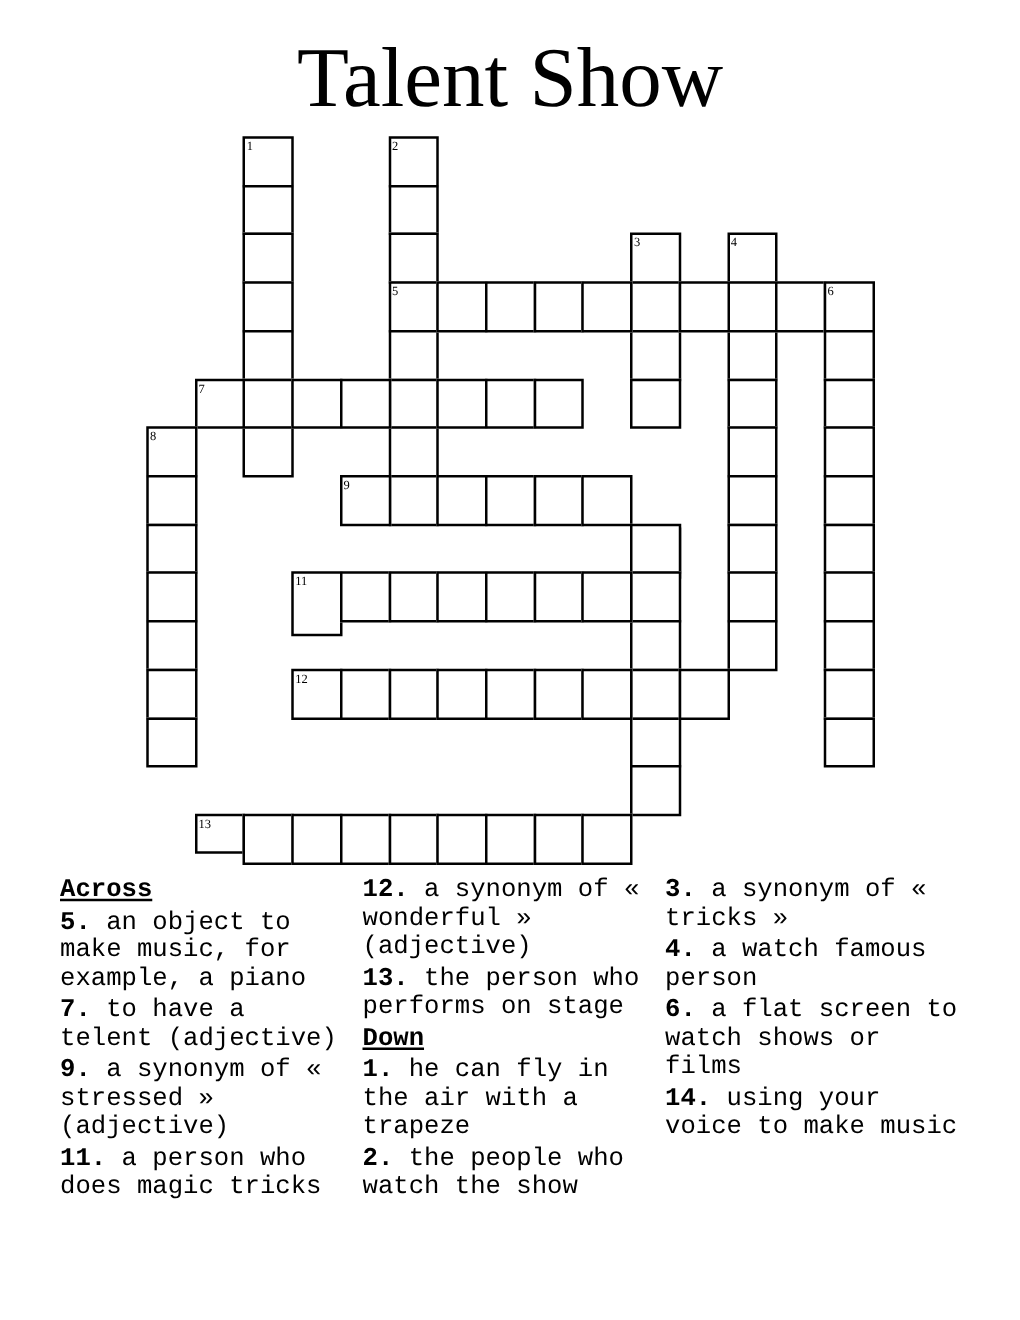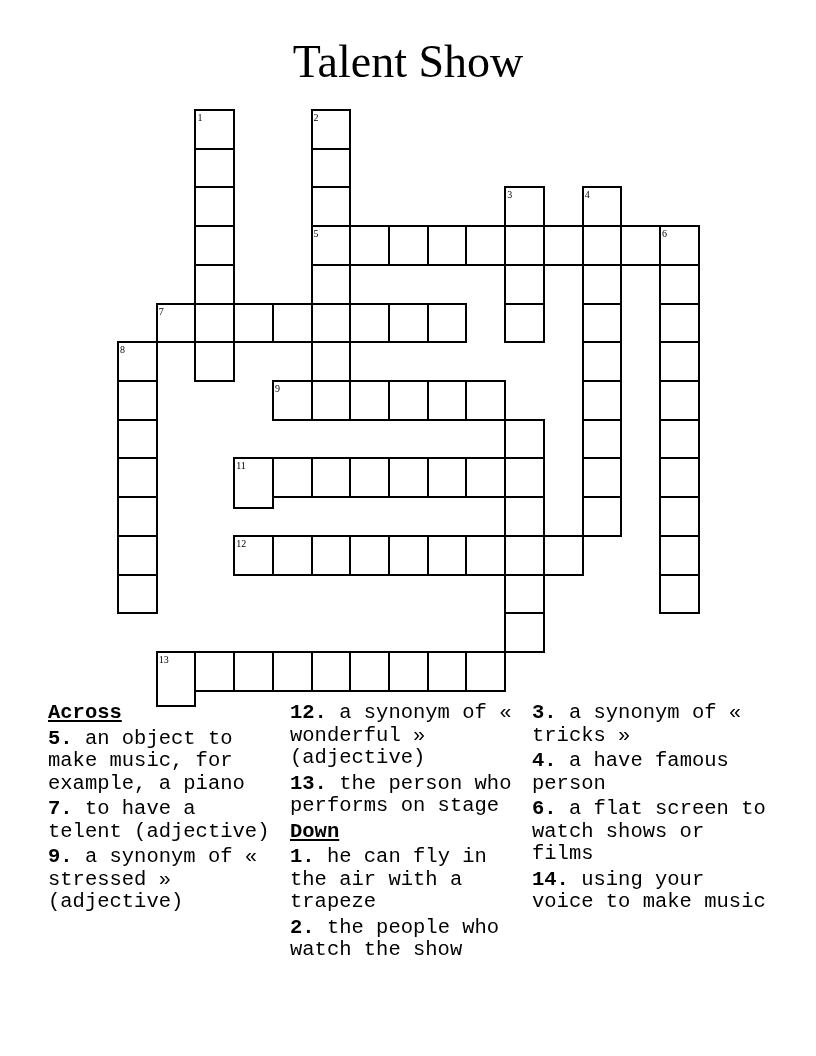--- a/index.html
+++ b/index.html
@@ -15,21 +15,21 @@
       font-family: "DejaVu Serif", "Liberation Serif", serif;
       color: #000;
     }
     .title {
       position: absolute;
       left: 0;
       width: 816px;
       top: 30px;
       text-align: center;
       font-family: "Liberation Serif", "DejaVu Serif", serif;
-      font-size: 46px;
+      font-size: 68px;
       line-height: 64px;
       font-weight: normal;
       margin: 0;
     }
     .grid {
       position: absolute;
       left: 0;
       top: 0;
     }
     .cell {
@@ -177,46 +177,47 @@
     <div class="cell" style="left: 233.16px; top: 534.92px; width: 40.72px; height: 40.72px;">
       <span class="num">12</span>
     </div>
     <div class="cell" style="left: 271.88px; top: 534.92px; width: 40.72px; height: 40.72px;"></div>
     <div class="cell" style="left: 310.6px; top: 534.92px; width: 40.72px; height: 40.72px;"></div>
     <div class="cell" style="left: 349.32px; top: 534.92px; width: 40.72px; height: 40.72px;"></div>
     <div class="cell" style="left: 388.04px; top: 534.92px; width: 40.72px; height: 40.72px;"></div>
     <div class="cell" style="left: 426.76px; top: 534.92px; width: 40.72px; height: 40.72px;"></div>
     <div class="cell" style="left: 465.48px; top: 534.92px; width: 40.72px; height: 40.72px;"></div>
     <div class="cell" style="left: 542.92px; top: 534.92px; width: 40.72px; height: 40.72px;"></div>
-    <div class="cell" style="left: 155.72px; top: 651.08px; width: 40.72px; height: 56px;">
+    <div class="cell" style="left: 155.72px; top: 651.08px; width: 40.72px; height: 32px;">
       <span class="num">13</span>
     </div>
     <div class="cell" style="left: 194.44px; top: 651.08px; width: 40.72px; height: 40.72px;"></div>
     <div class="cell" style="left: 233.16px; top: 651.08px; width: 40.72px; height: 40.72px;"></div>
     <div class="cell" style="left: 271.88px; top: 651.08px; width: 40.72px; height: 40.72px;"></div>
     <div class="cell" style="left: 310.6px; top: 651.08px; width: 40.72px; height: 40.72px;"></div>
     <div class="cell" style="left: 349.32px; top: 651.08px; width: 40.72px; height: 40.72px;"></div>
     <div class="cell" style="left: 388.04px; top: 651.08px; width: 40.72px; height: 40.72px;"></div>
     <div class="cell" style="left: 426.76px; top: 651.08px; width: 40.72px; height: 40.72px;"></div>
     <div class="cell" style="left: 465.48px; top: 651.08px; width: 40.72px; height: 40.72px;"></div>
   </div>
 
 <div class="clues col1">
   <div class="heading">Across</div>
   <div class="clue"><span class="cnum">5.</span><span> an object to make music, for example, a piano</span></div>
   <div class="clue"><span class="cnum">7.</span><span> to have a telent (adjective)</span></div>
   <div class="clue"><span class="cnum">9.</span><span> a synonym of « stressed » (adjective)</span></div>
+  <div class="clue"><span class="cnum">11.</span><span> a person who does magic tricks</span></div>
 </div>
 
 <div class="clues col2">
   <div class="clue"><span class="cnum">12.</span><span> a synonym of « wonderful » (adjective)</span></div>
   <div class="clue"><span class="cnum">13.</span><span> the person who performs on stage</span></div>
   <div class="heading">Down</div>
   <div class="clue"><span class="cnum">1.</span><span> he can fly in the air with a trapeze</span></div>
   <div class="clue"><span class="cnum">2.</span><span> the people who watch the show</span></div>
 </div>
 
 <div class="clues col3">
   <div class="clue"><span class="cnum">3.</span><span> a synonym of « tricks »</span></div>
-  <div class="clue"><span class="cnum">4.</span><span> a have famous person</span></div>
+  <div class="clue"><span class="cnum">4.</span><span> a watch famous person</span></div>
   <div class="clue"><span class="cnum">6.</span><span> a flat screen to watch shows or films</span></div>
   <div class="clue"><span class="cnum">14.</span><span> using your voice to make music</span></div>
 </div>
 
 </body></html>

